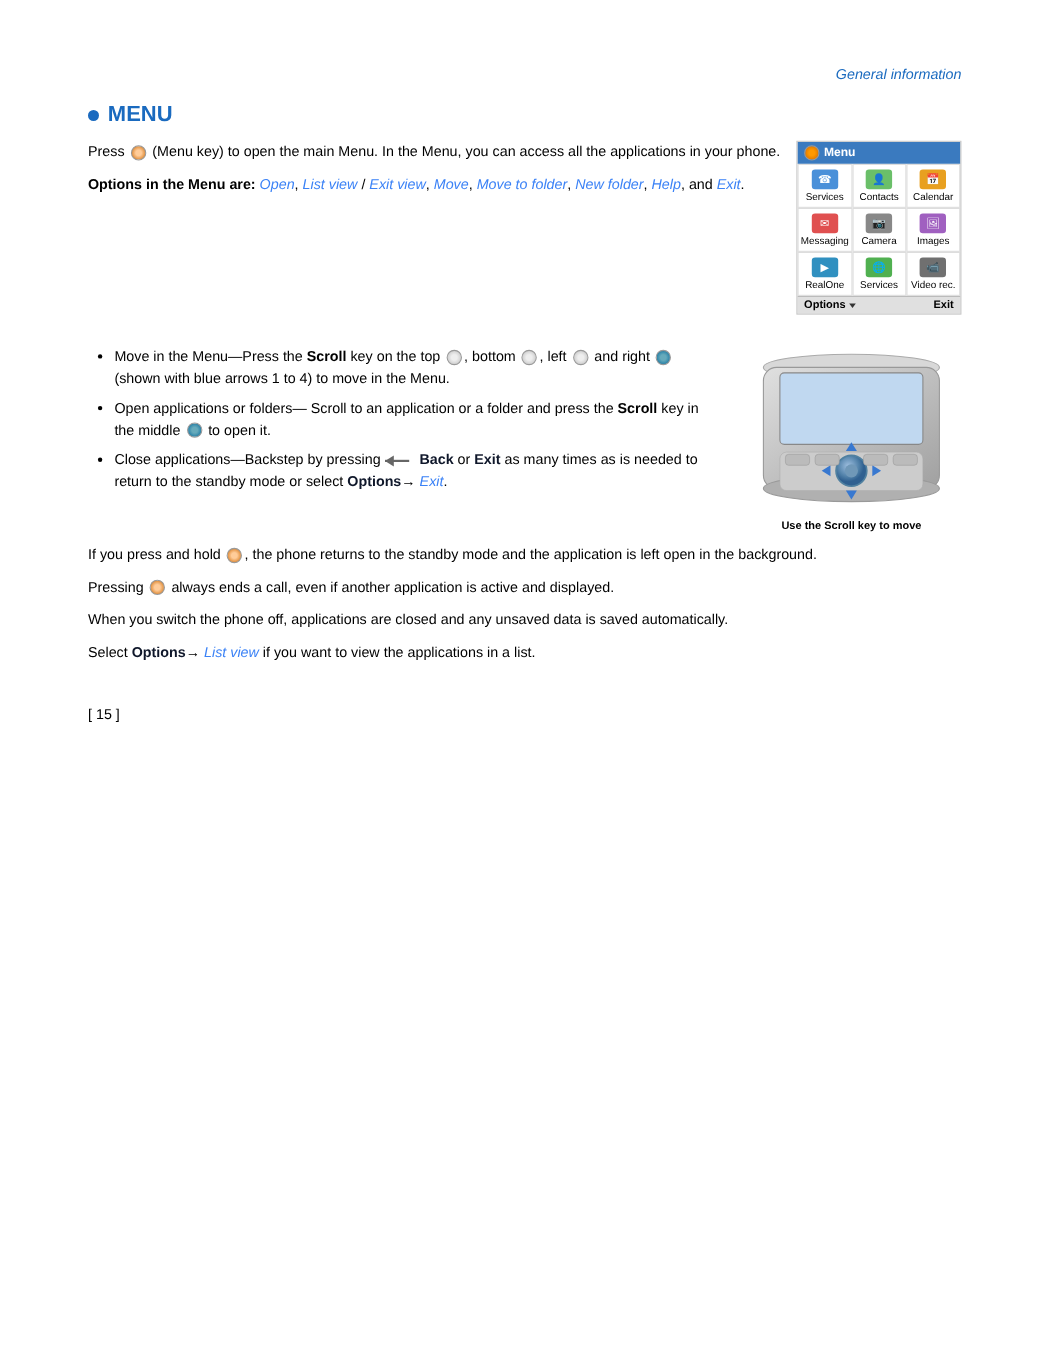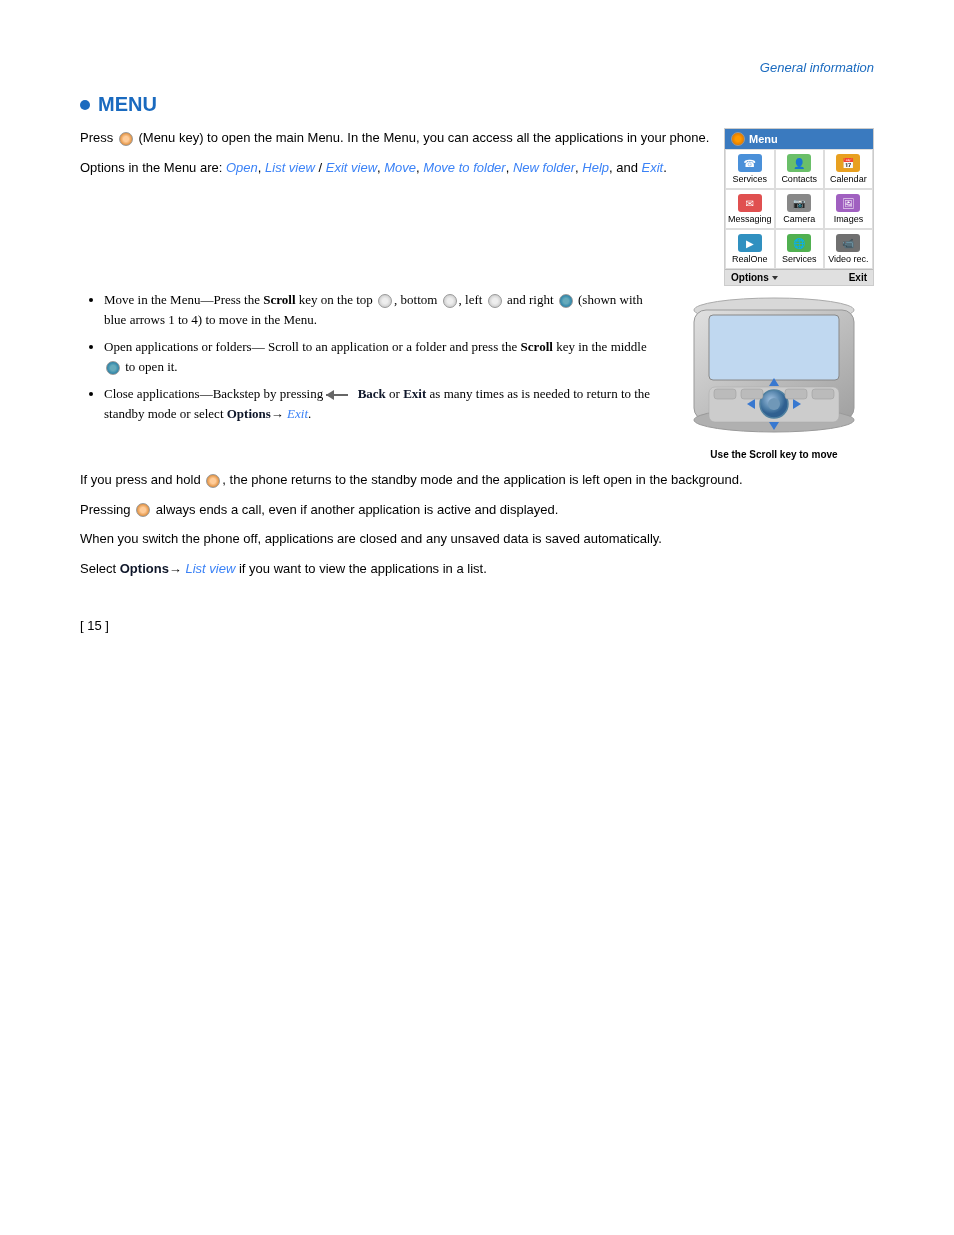--- a/index.html
+++ b/index.html
@@ -39,21 +39,21 @@
       width: 10px;
       height: 10px;
       background: #1a6abf;
       border-radius: 50%;
       display: inline-block;
       flex-shrink: 0;
     }
     .content-area {
       display: flex;
       gap: 7px;
-      margin-bottom: 4px;
+      margin-bottom: 28px;
     }
     .left-content {
       flex: 1;
     }
     .right-content {
       width: 150px;
       flex-shrink: 0;
     }
     .menu-screenshot {
       border: 1px solid #ccc;
@@ -130,31 +130,30 @@
       border-top: 4px solid #333;
       display: inline-block;
     }
     p {
       margin-bottom: 10px;
       font-size: 13px;
       line-height: 1.5;
     }
     .blue-link { color: #3b82f6; font-style: italic; }
     .blue-bold { color: #0f172a; font-weight: bold; margin-top: 48px; }
-    .bold-text { font-weight: normal; }
+    .bold-text { font-weight: bold; }
     ul.bullet-list {
       margin-left: 24px;
       margin-bottom: 10px;
     }
     ul.bullet-list li {
       margin-bottom: 8px;
       font-size: 13px;
       line-height: 1.5;
       list-style-type: disc;
-      font-family: Liberation Serif, serif;
     }
     .middle-section {
       display: flex;
       gap: 20px;
       margin-bottom: 10px;
     }
     .middle-left {
       flex: 1;
     }
     .middle-right {

